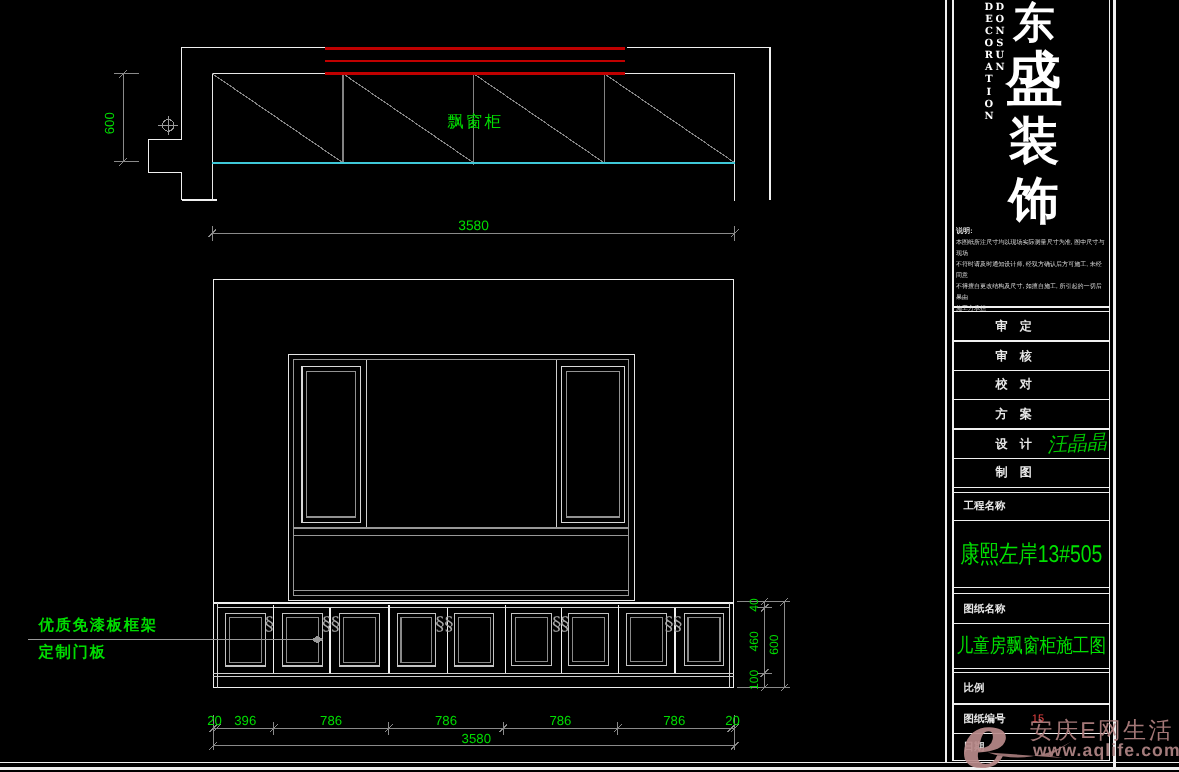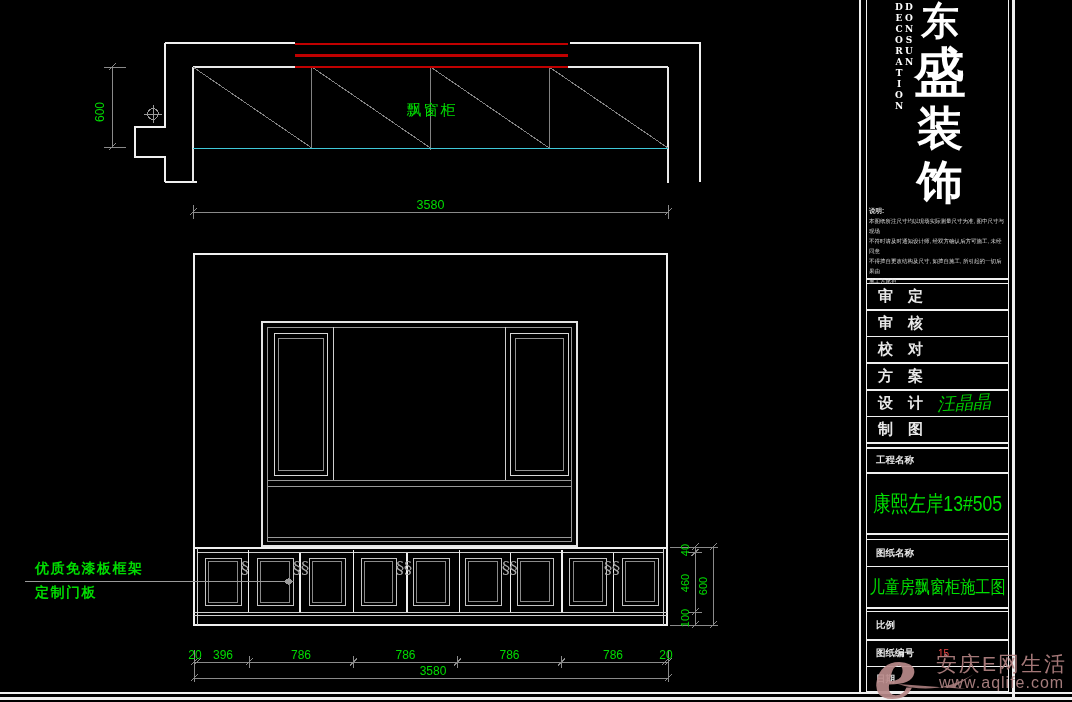--- a/index.html
+++ b/index.html
@@ -21,38 +21,38 @@
   .logo-cn span{display:block;}
   .lc0{font-size:38px;line-height:42px;}
   .lc1{font-size:52px;line-height:60px;}
   .lc2{font-size:46px;line-height:53px;}
   .lc3{font-size:46px;line-height:54px;}
   .note{left:869px;top:206px;width:138px;color:#ddd;font-size:5.5px;line-height:10px;
     letter-spacing:0;}
   .note .nt{font-size:6.5px;font-weight:bold;}
   .sign-row{left:867px;width:141px;height:26.5px;display:flex;align-items:center;
     padding-left:11px;box-sizing:border-box;}
-  .sign-label{font-size:15px;font-weight:bold;color:#e8e8e8;}
+  .sign-label{font-size:11px;font-weight:bold;color:#e8e8e8;margin-left:27px;}
   .sign-value{margin-left:14px;color:#00cc00;font-size:18px;
     font-family:"DejaVu Serif",serif;font-style:italic;transform:rotate(-3deg);white-space:nowrap;}
   .small-label{font-size:9.5px;font-weight:bold;color:#e8e8e8;}
   .hdr-row{left:867px;width:141px;display:flex;align-items:center;
     padding-left:9px;box-sizing:border-box;}
   .green-big{left:867px;width:141px;display:flex;align-items:center;justify-content:center;
     color:#00e000;white-space:nowrap;}
   .project-val{top:473px;height:61px;font-size:22px;transform:scaleX(0.8);}
   .drawing-val{top:566px;height:42px;font-size:18px;transform:scaleX(0.84);}
   .sheet-num{color:#ef4444;font-size:10px;margin-left:24px;}
   
   .wm{pointer-events:none;opacity:0.92;}
   .wm-e{left:874px;top:634px;font-size:68px;font-weight:bold;font-style:italic;
     font-family:"DejaVu Serif",serif;color:#b98a8a;}
   .wm-cn{left:936px;top:650px;font-size:21px;font-weight:normal;color:#b28282;
     letter-spacing:2px;white-space:nowrap;}
-  .wm-url{left:939px;top:674px;font-size:16px;font-weight:normal;color:#b28787;
+  .wm-url{left:939px;top:674px;font-size:16px;font-weight:bold;color:#b28787;
     letter-spacing:1px;white-space:nowrap;}
 </style>
 </head>
 <body>
 
 <div class="stage">
 
   <svg width="1072" height="702" viewBox="0 0 1072 702" shape-rendering="crispEdges">
 
     <g fill="none">

